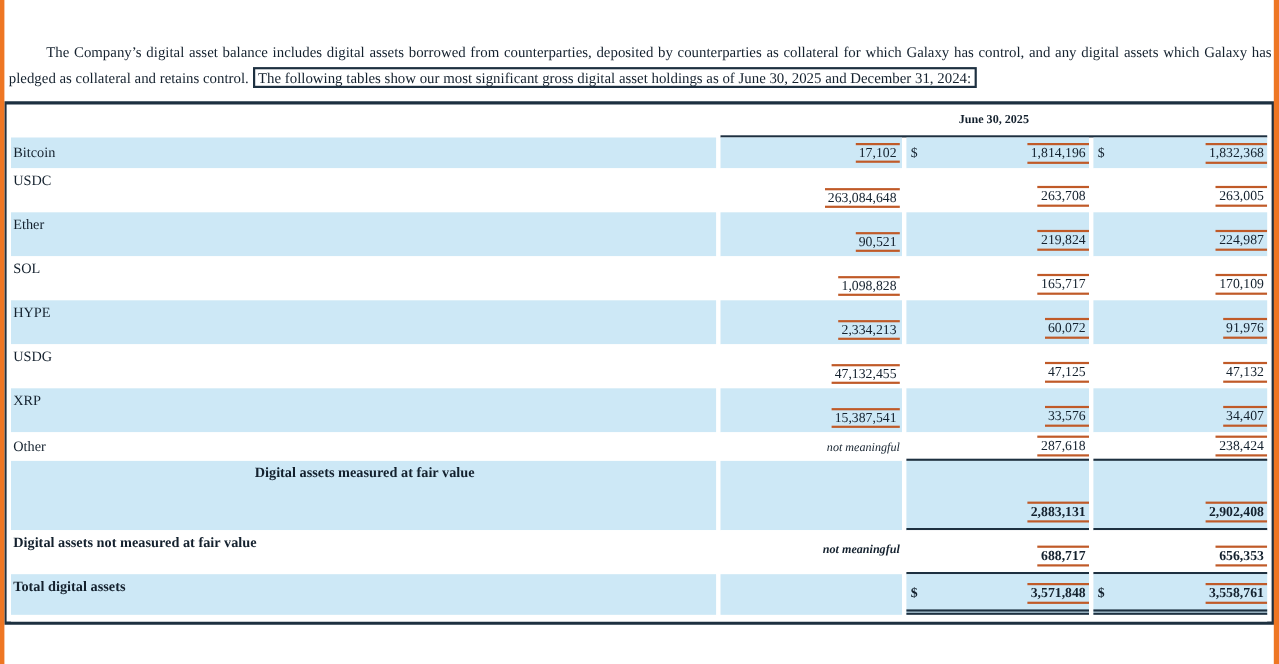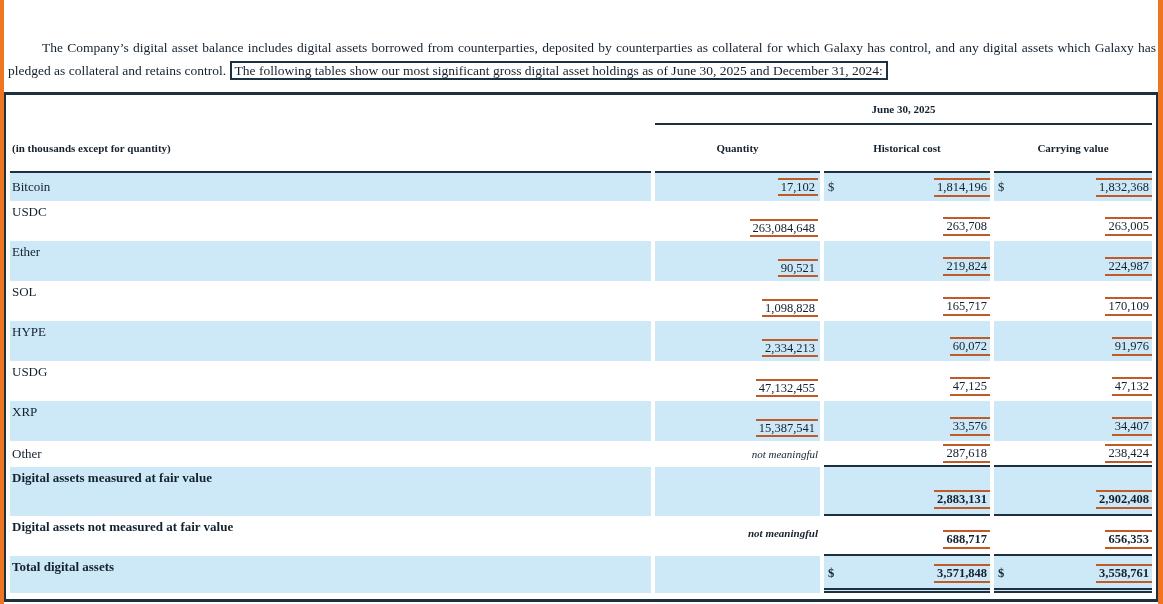--- a/index.html
+++ b/index.html
@@ -54,21 +54,21 @@
   td.m{font-size:12.5px;}
   .mc{display:flex;justify-content:space-between;align-items:baseline;}
   .cur{padding-left:4px;font-size:12.5px;}
   .val{white-space:nowrap;}
   .val.hl{border-top:2px solid var(--orange);border-bottom:2px solid var(--orange);padding:0 3px;}
   .nm{font-style:italic;font-size:11px;border:none;}
 
   tr.size-inline td{height:28px;vertical-align:middle;margin-left:32px;}
   tr.size-compact td{height:26px;vertical-align:middle;}
   tr.size-tall td{height:40px;vertical-align:bottom;}
-  tr.size-xtall td{height:49px;vertical-align:bottom;}
+  tr.size-xtall td{height:63px;vertical-align:bottom;text-align:center;}
   tr.size-total td{height:37px;vertical-align:bottom;margin-left:22px;}
   tr.size-tall td.lab,tr.size-xtall td.lab,tr.size-total td.lab{vertical-align:top;padding-top:3px;}
   tr.size-tall td.q.nm-cell{vertical-align:middle;}
   tr.size-tall td.q,tr.size-tall td.m,
   tr.size-xtall td.q,tr.size-xtall td.m,
   tr.size-total td.q,tr.size-total td.m{padding-bottom:5px;}
 
   tr.bold td.lab,tr.bold .val,tr.bold .cur{font-weight:bold;}
 
   tr.rule-single td.m{border-bottom:2px solid var(--ink);}
@@ -92,26 +92,20 @@
         <col class="c-label">
           <col class="c-q">
           <col class="c-m1">
           <col class="c-m2">
       </colgroup>
       <thead>
         <tr>
           <td class="hd-blank"></td>
           <td class="hd-period" colspan="3">June 30, 2025</td>
         </tr>
-        <tr class="hd-row2">
-          <td class="hd-units">(in thousands except for quantity)</td>
-          <td class="hd-col">Quantity</td>
-          <td class="hd-col">Historical cost</td>
-          <td class="hd-col">Carrying value</td>
-        </tr>
       </thead>
       <tbody>
           <tr class="row bg-blue size-inline rule-none">
     <td class="lab">Bitcoin</td>
     <td class="q"><span class="val hl">17,102</span></td>
     <td class="m">
       <div class="mc">
         <span class="cur">$</span>
         <span class="val hl">1,814,196</span>
       </div>

